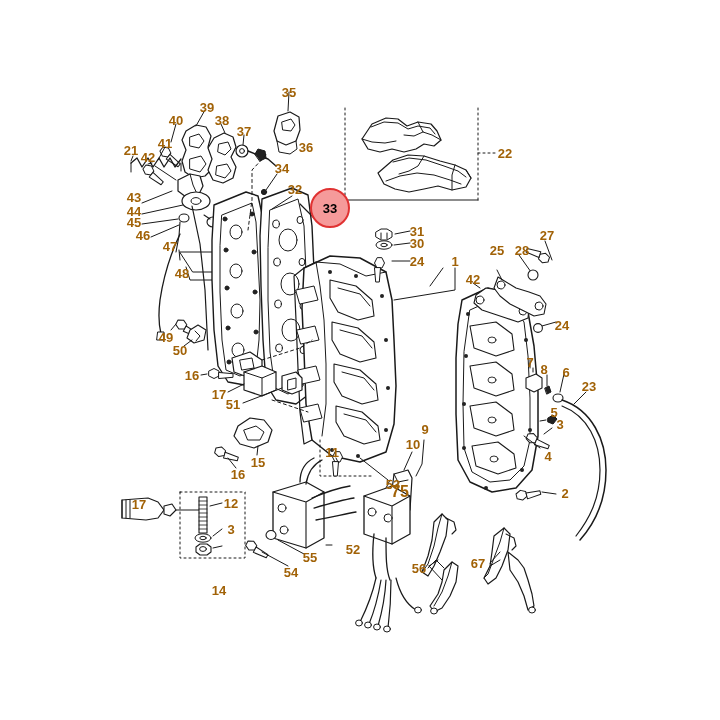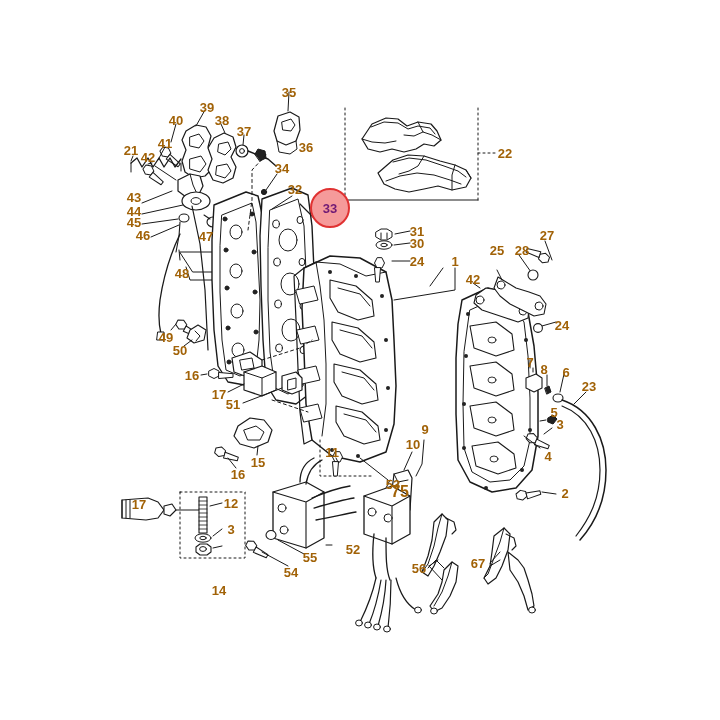--- a/index.html
+++ b/index.html
@@ -415,39 +415,39 @@
 
       <path d="M490,563 L500,552" stroke-width="1"></path>
 
       <path d="M429,566 L438,560 M429,566 L442,580" stroke-width="1"></path>
 
       <path d="M316,220 L300,204" stroke-width="1.2"></path>
 
     </g>
   </svg>
 
-  <div class="hl" id="hl-33" style="left: 330px; top: 208px; width: 36px; height: 36px; background: rgb(245, 154, 154); border: 2px solid rgb(224, 50, 50); color: #701a75;">33</div>
+  <div class="hl" id="hl-33" style="left: 330px; top: 208px; width: 36px; height: 36px; background: rgb(245, 154, 154); border: 2px solid rgb(224, 50, 50); color: #000000;">33</div>
 
   <div id="callout-layer">
       <div class="callout" style="left: 289px; top: 92px;">35</div>
       <div class="callout" style="left: 207px; top: 107px;">39</div>
       <div class="callout" style="left: 176px; top: 120px;">40</div>
       <div class="callout" style="left: 222px; top: 120px;">38</div>
       <div class="callout" style="left: 244px; top: 131px;">37</div>
       <div class="callout" style="left: 165px; top: 143px;">41</div>
       <div class="callout" style="left: 266px; top: 147px; margin-left: 40px;">36</div>
       <div class="callout" style="left: 131px; top: 150px;">21</div>
       <div class="callout" style="left: 148px; top: 157px;">42</div>
       <div class="callout" style="left: 282px; top: 168px;">34</div>
       <div class="callout" style="left: 134px; top: 197px;">43</div>
       <div class="callout" style="left: 295px; top: 189px;">32</div>
       <div class="callout" style="left: 134px; top: 211px;">44</div>
       <div class="callout" style="left: 134px; top: 222px;">45</div>
       <div class="callout" style="left: 143px; top: 235px;">46</div>
-      <div class="callout" style="left: 170px; top: 236px; margin-left: 36px;">47</div>
+      <div class="callout" style="left: 170px; top: 246px;">47</div>
       <div class="callout" style="left: 182px; top: 273px;">48</div>
       <div class="callout" style="left: 505px; top: 153px;">22</div>
       <div class="callout" style="left: 417px; top: 231px;">31</div>
       <div class="callout" style="left: 417px; top: 243px;">30</div>
       <div class="callout" style="left: 417px; top: 261px;">24</div>
       <div class="callout" style="left: 547px; top: 235px;">27</div>
       <div class="callout" style="left: 522px; top: 250px;">28</div>
       <div class="callout" style="left: 497px; top: 250px;">25</div>
       <div class="callout" style="left: 473px; top: 279px;">42</div>
       <div class="callout" style="left: 455px; top: 261px;">1</div>

